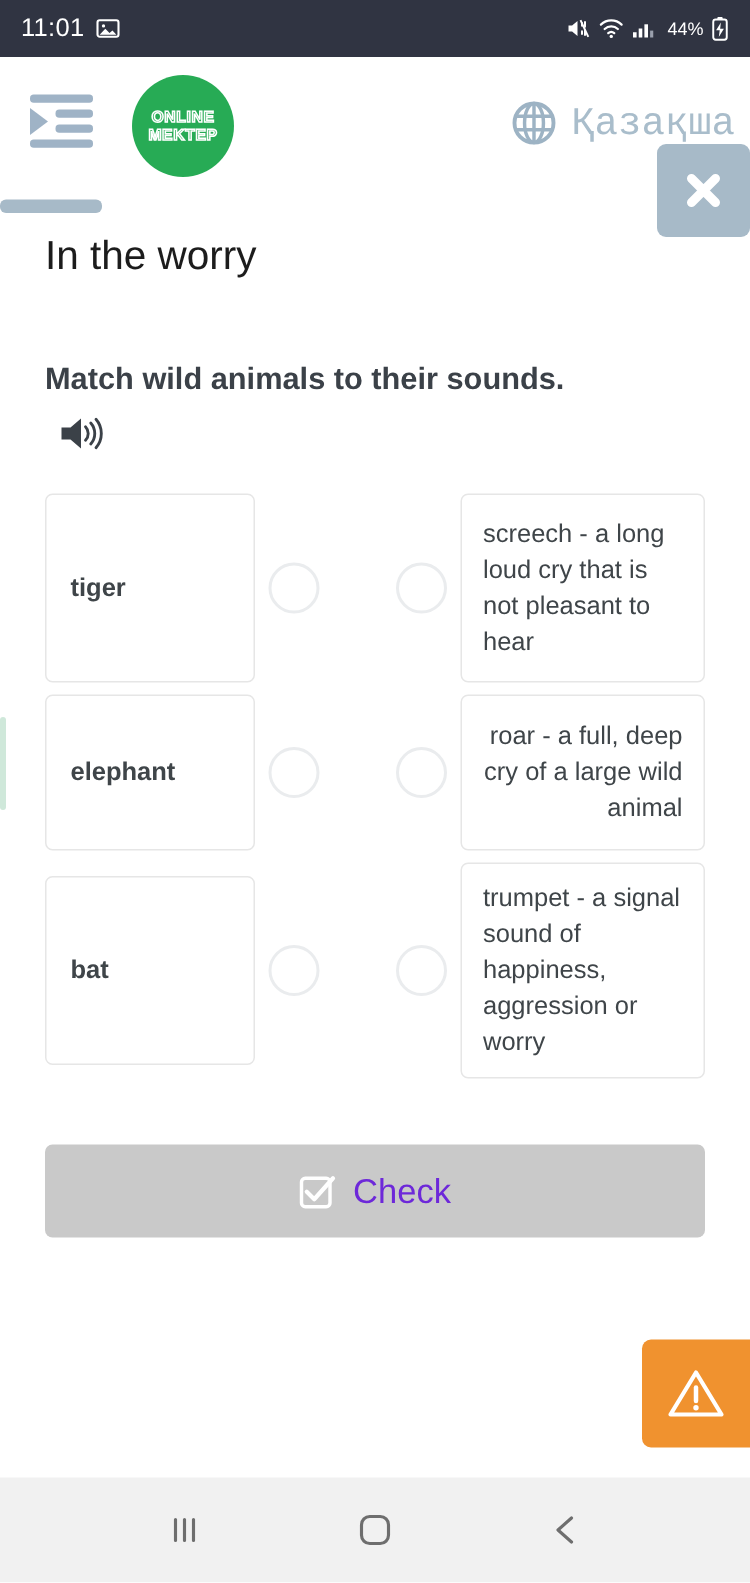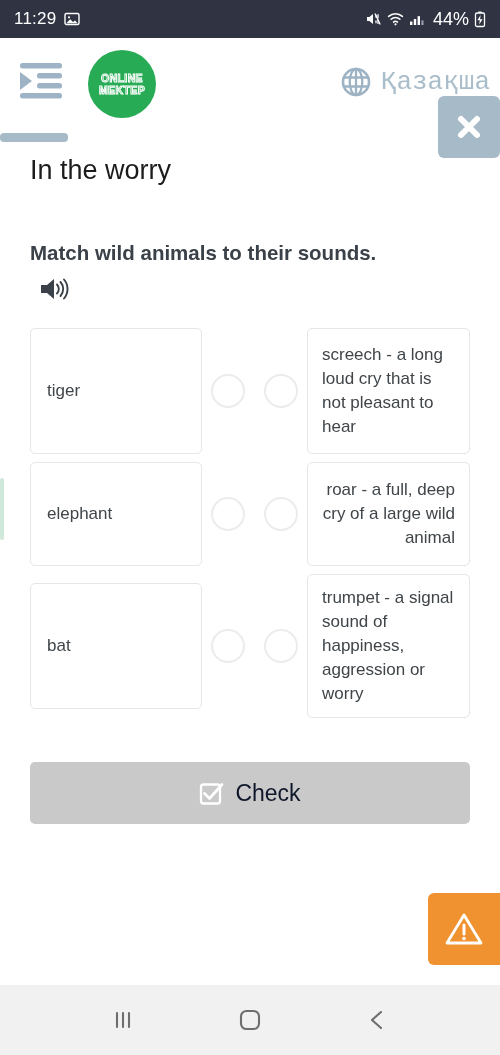--- a/index.html
+++ b/index.html
@@ -14,21 +14,21 @@
   
   .statusbar {
     position: absolute; top: 0; left: 0; width: 500px; height: 38px;
     background: #303442; color: #ffffff;
     display: flex; align-items: center; justify-content: space-between;
     padding: 0 14px;
   }
   .sb-left { display: flex; align-items: center; gap: 8px; }
   .sb-time { font-size: 17px; letter-spacing: .2px; }
   .sb-right { display: flex; align-items: center; gap: 5px; }
-  .sb-pct { font-size: 18px; margin-left: 4px; }
+  .sb-pct { font-size: 12px; margin-left: 4px; }
   .sb-ico { display: block; }
 
   
   .header {
     position: absolute; top: 38px; left: 0; width: 500px; height: 112px;
     background: #ffffff;
   }
   .menu-icon { position: absolute; left: 18px; top: 22px; width: 46px; height: 44px; cursor: pointer; }
   .logo {
     position: absolute; left: 88px; top: 12px;
@@ -79,41 +79,41 @@
   
   .match { margin-top: 22px; }
   .row { display: flex; align-items: center; padding: 0 30px; margin-bottom: 8px; }
   .card {
     border: 1px solid #e6e6e6; border-radius: 5px;
     background: #ffffff; color: #3f4549;
     font-size: 17px; line-height: 24px;
     display: flex; align-items: center;
     cursor: pointer;
   }
-  .card-left { width: 172px; padding: 12px 16px; }
+  .card-left { width: 140px; padding: 12px 16px; font-weight: bold; }
   .card-right { width: 163px; padding: 11px 14px; }
   .r1 .card-left, .r1 .card-right { min-height: 126px; }
   .r2 .card-left, .r2 .card-right { min-height: 104px; text-align: right; }
   .r3 .card-left, .r3 .card-right { min-height: 126px; }
   .dot-wrap { flex: 1; display: flex; align-items: center; justify-content: space-between; padding: 0 9px; }
   .dot {
     width: 34px; height: 34px; border-radius: 50%;
     border: 2px solid #eaecee; background: #ffffff;
     cursor: pointer;
   }
   .greensliver {
     position: absolute; left: 0; top: 478px;
     width: 4px; height: 62px; background: #cfe8da; border-radius: 2px;
   }
 
   
   .check-btn {
     margin: 44px 30px 0 30px; height: 62px;
     background: #c9c9c9; border: none; border-radius: 5px;
-    color: #0f172a; font-size: 23px;
+    color: #6d28d9; font-size: 23px;
     display: flex; align-items: center; justify-content: center; gap: 11px;
     cursor: pointer; width: 440px;
   }
   .back-row { margin-top: 48px; padding: 0 30px; }
   .back-btn {
     width: 186px; height: 66px;
     background: #ffffff; border: 1px solid #d7dadd; border-radius: 6px;
     color: #9aa6b2; font-size: 22px;
     display: flex; align-items: center; justify-content: center; gap: 20px;
     cursor: pointer;
@@ -135,21 +135,21 @@
   }
   .nav-ico { cursor: pointer; }
 </style>
 </head>
 <body>
 
 <div id="screen">
 
   <div class="statusbar">
     <div class="sb-left">
-      <span class="sb-time">11:29</span>
+      <span class="sb-time">11:01</span>
       <svg class="sb-ico" width="16" height="16" viewBox="0 0 16 16">
         <rect x="1" y="2.5" width="14" height="11" rx="1.5" fill="none" stroke="#fff" stroke-width="1.4"></rect>
         <circle cx="5" cy="6.3" r="1.1" fill="#fff"></circle>
         <path d="M2.4 12.2 L6.2 8.2 L9 11 L11 9.4 L13.6 12.2 Z" fill="#fff"></path>
       </svg>
     </div>
     <div class="sb-right">
       <svg class="sb-ico" width="17" height="16" viewBox="0 0 17 16">
         <path d="M2 6 H4.4 L8 3 V13 L4.4 10 H2 Z" fill="#fff"></path>
         <path d="M11 4.3 L11 6.2 M13 3.6 L13 6.8 M11 9.8 L11 11.7 M13 9.2 L13 12.4" stroke="#fff" stroke-width="1.3" stroke-linecap="round"></path>

